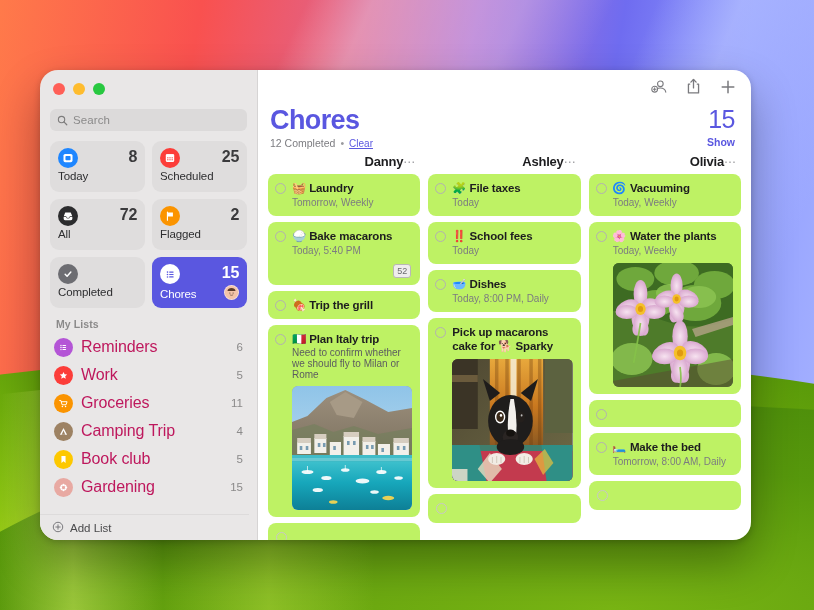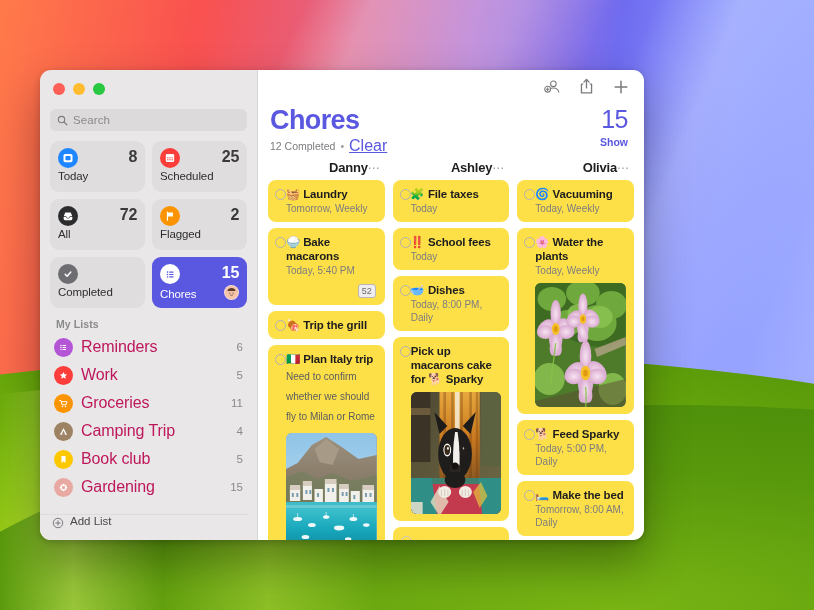--- a/index.html
+++ b/index.html
@@ -53,23 +53,23 @@
     top: 56%;
     background: linear-gradient(90deg, rgba(220,245,90,.0) 0%, rgba(225,248,110,.45) 9%, rgba(200,235,60,.0) 20%, rgba(210,240,80,.35) 33%, rgba(180,225,40,.0) 46%);
     clip-path: ellipse(120% 100% at 46% 112%);
   }
 
   
   #window {
     position: absolute;
     left: 40px;
     top: 70px;
-    width: 604px;
+    width: 711px;
     height: 470px;
-    border-radius: 11px;
+    border-radius: 18px;
     overflow: hidden;
     display: flex;
     box-shadow: 0 22px 46px rgba(0,0,0,.32), 0 2px 7px rgba(0,0,0,.20);
   }
 
   
   #sidebar {
     width: 218px;
     flex: 0 0 218px;
     background: #e9e7e7;
@@ -191,21 +191,21 @@
     font-size: 11.5px;
     color: #8b8a8a;
   }
 
   .add-list {
     position: absolute;
     left: 0; right: 8px; bottom: 0;
     height: 26px;
     background: #e9e7e7;
     display: flex;
-    align-items: flex-start;
+    align-items: center;
     gap: 6px;
     padding-left: 12px;
     border-top: 1px solid rgba(0,0,0,.05);
   }
   .add-list-label { font-size: 11.5px; color: #4a4a4c; }
 
   
   #main {
     flex: 1 1 auto;
     background: #ffffff;
@@ -241,21 +241,21 @@
     letter-spacing: -.6px;
   }
   .subline {
     display: flex;
     align-items: center;
     gap: 5px;
     margin-top: 2px;
   }
   .completed-txt { font-size: 10.5px; color: #7c7c80; }
   .dot-sep { font-size: 10.5px; color: #9a9a9e; }
-  .clear-link { font-size: 16px; color: #5a57e0; text-decoration: underline; }
+  .clear-link { font-size: 10px; color: #5a57e0; text-decoration: underline; }
 
   .title-right { text-align: right; }
   .big-count {
     font-size: 25px;
     color: #5a57e0;
     line-height: 28px;
     letter-spacing: -.5px;
   }
   .show-link { font-size: 10.5px; color: #5a57e0; font-weight: bold; margin-top: 3px; }
 
@@ -295,24 +295,25 @@
   }
   .col-body {
     display: flex;
     flex-direction: column;
     gap: 6px;
     overflow: hidden;
     flex: 1 1 auto;
   }
 
   .task {
-    background: #fde047;
+    background: #bef264;
     border-radius: 8px;
     padding: 7px 8px 7px 7px;
     display: flex;
+    gap: 6px;
     align-items: flex-start;
     flex: 0 0 auto;
     position: relative;
   }
   .circle {
     width: 11px; height: 11px;
     border-radius: 50%;
     border: 1.2px solid #b3b1b1;
     flex: 0 0 auto;
     margin-top: 2px;
@@ -329,21 +330,21 @@
   .task-title .emo { font-weight: normal; }
   .task-sub {
     font-size: 10px;
     color: #7c7c80;
     line-height: 13px;
     margin-top: 1px;
   }
   .task-note {
     font-size: 10px;
     color: #5c5c60;
-    line-height: 20px;
+    line-height: 11px;
     margin-top: 1px;
   }
   .badge52 {
     align-self: flex-end;
     margin-top: 7px;
     margin-right: 1px;
     font-size: 9px;
     color: #6b6b70;
     border: 1px solid #b9b7b7;
     border-radius: 3px;
@@ -967,24 +968,20 @@
                       <path d="M32 60 q-4 22 -8 40"></path>
                         <path d="M78 104 q2 12 0 20"></path>
                     </g>
                   </svg>
                 </div>
               </div>
             </div>
 
             <div class="task">
               <div class="circle"></div>
-              <div class="task-body">
-                <div class="task-title"><span class="emo">🐕</span> <span>Feed Sparky</span></div>
-                <div class="task-sub">Today, 5:00 PM, Daily</div>
-              </div>
             </div>
 
             <div class="task">
               <div class="circle"></div>
               <div class="task-body">
                 <div class="task-title"><span class="emo">🛏️</span> <span>Make the bed</span></div>
                 <div class="task-sub">Tomorrow, 8:00 AM, Daily</div>
               </div>
             </div>
 

